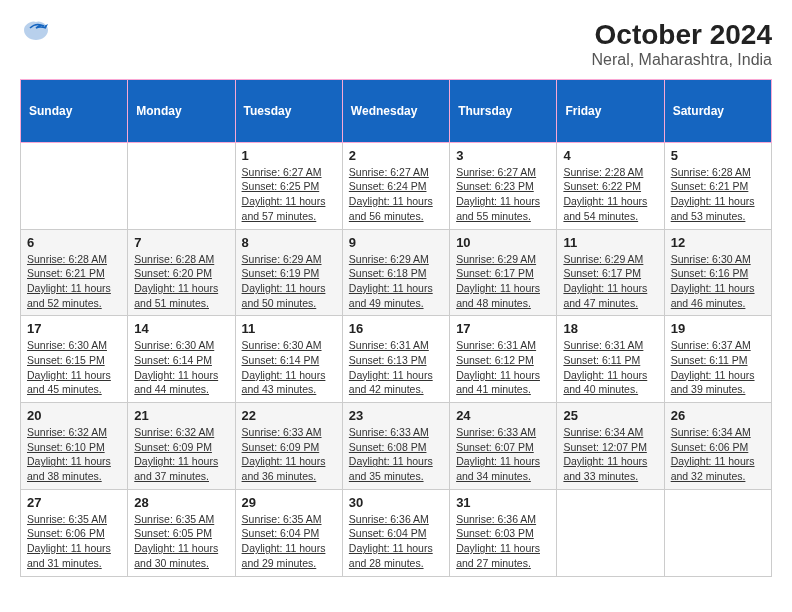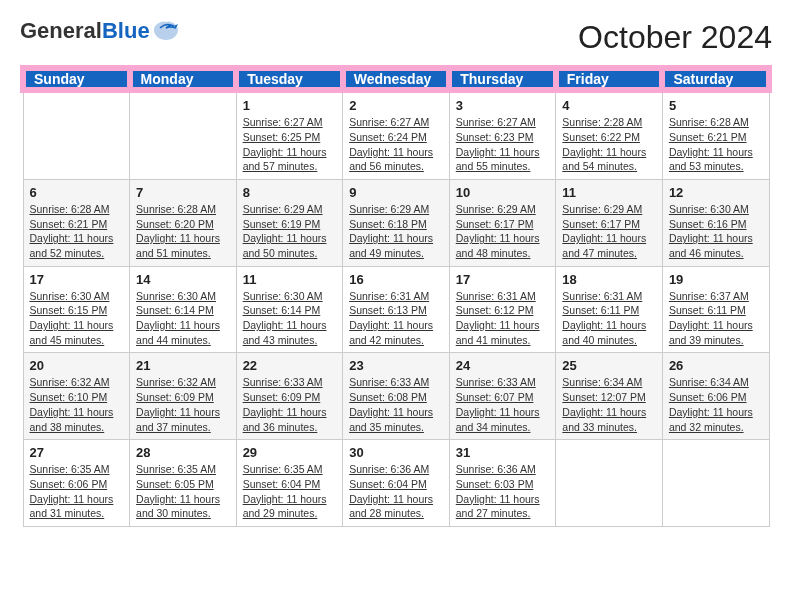--- a/index.html
+++ b/index.html
@@ -18,43 +18,43 @@
     }
     .logo {
       display: flex;
       flex-direction: column;
       align-items: flex-start;
     }
     .title-section {
       text-align: right;
     }
     .month-title {
-      font-size: 32px;
-      font-weight: normal;
+      font-size: 28px;
+      font-weight: bold;
       color: #222;
       line-height: 1.1;
       margin-left: 22px;
     }
     .location-title {
       font-size: 16px;
       color: #555;
     }
     table {
       width: 100%;
       border-collapse: collapse;
       table-layout: fixed;
     }
     th {
       background: #1565C0;
       color: #fff;
       text-align: left;
-      padding: 0 8px;
-      font-size: 14px;
+      padding: 24px 8px;
+      font-size: 12px;
       font-weight: bold;
-      border: 6px solid #f9a8d4;
+      border: 1px solid #f9a8d4;
     }
     td {
       border: 1px solid #ccc;
       vertical-align: top;
       padding: 5px 6px;
       font-size: 11px;
       color: #333;
       height: 85px;
     }
     .day-num {
@@ -77,32 +77,30 @@
       background: #ffffff;
     }
     thead tr th { background: #1565C0; }
   </style>
 </head>
 <body>
 
 <div class="header-section">
   <div class="logo">
     <div style="display:flex; align-items:center;">
-      <div style="font-size:22px; font-weight:bold; line-height:1;">
-        <span style="color:#333;">General</span><span style="color:#1565C0;">Blue</span>
-      </div>
       <svg width="28" height="22" viewBox="0 0 28 22" style="margin-left:2px;">
         <path d="M14 2 C18 0, 26 4, 26 10 C26 16, 20 20, 14 20 C8 20, 2 16, 2 10 C2 4, 10 0, 14 2Z" fill="#1565C0" opacity="0.3"></path>
         <path d="M8 8 Q14 2 22 6 Q18 4 14 8 Q18 6 24 8" fill="none" stroke="#1565C0" stroke-width="1.5"></path>
         <path d="M22 6 L26 4 L24 8Z" fill="#1565C0"></path>
       </svg>
     </div>
   </div>
   <div class="title-section">
     <div class="month-title">October 2024</div>
+    <div class="location-title">Neral, Maharashtra, India</div>
   </div>
 </div>
 
 <table>
   <thead>
     <tr>
     <th>Sunday</th>
         <th>Monday</th>
         <th>Tuesday</th>
         <th>Wednesday</th>

